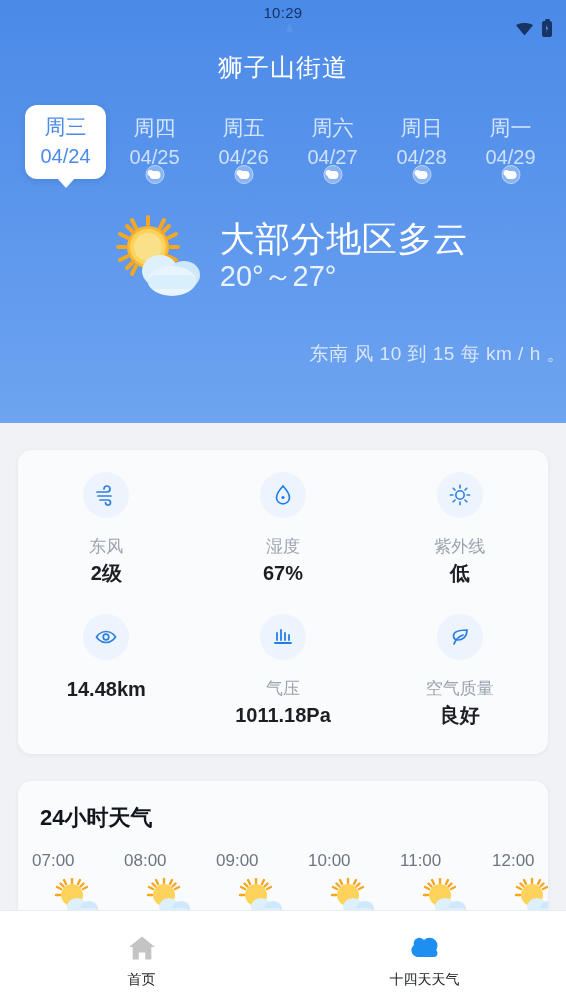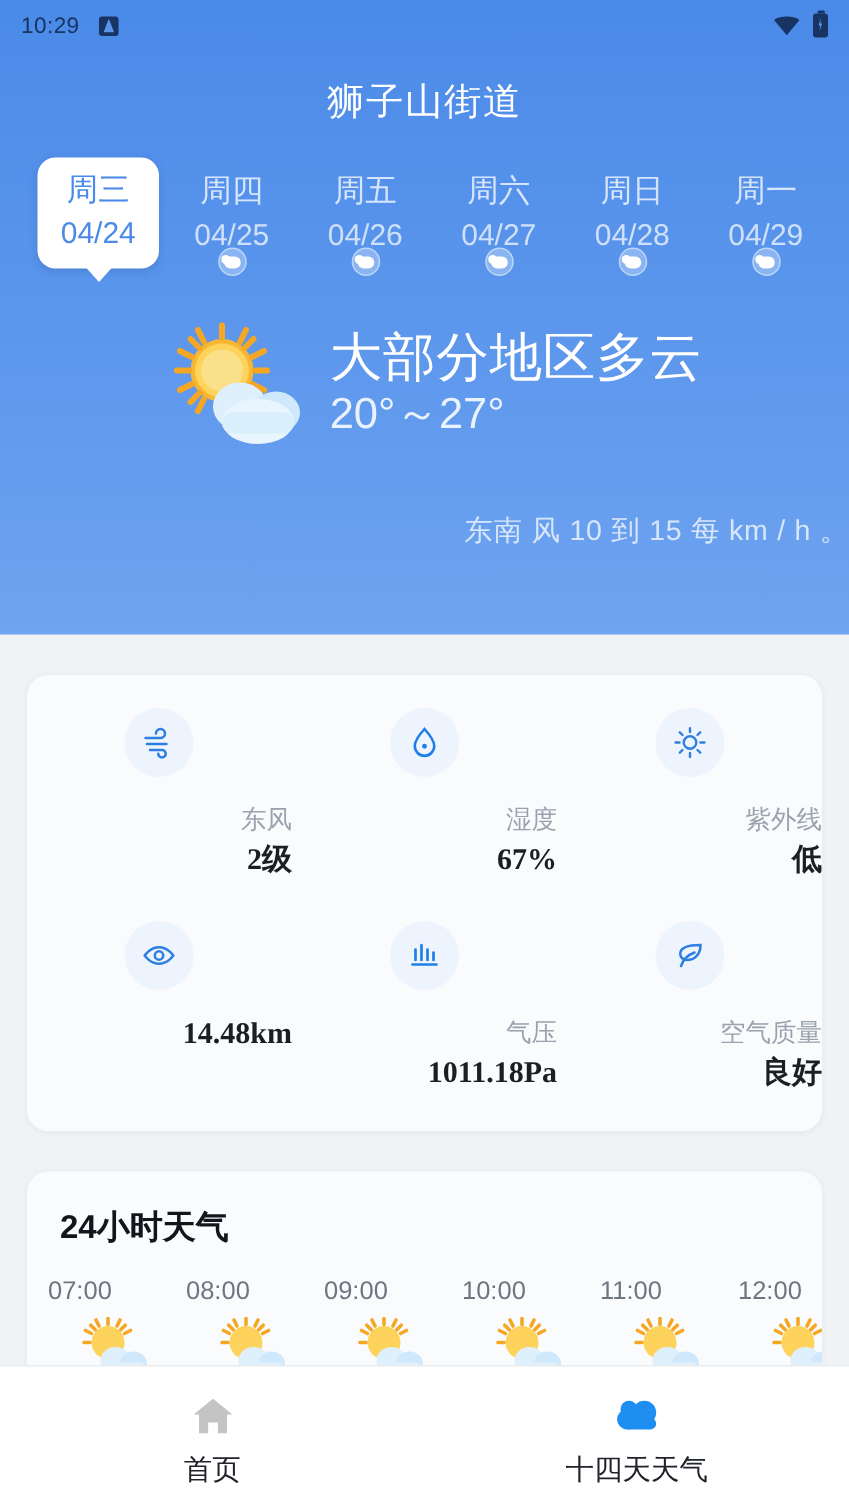--- a/index.html
+++ b/index.html
@@ -13,21 +13,21 @@
   
   .header {
     position:absolute; top:0; left:0; right:0; height:423px;
     background:linear-gradient(180deg,#4a8ae8 0%,#5a95ec 45%,#6ea4f0 100%);
     overflow:hidden;
   }
 
   
   .statusbar {
     height:34px; display:flex; align-items:center;
-    padding:4px 14px; color:#1b3d73;
+    padding:4px 14px; color:#1b3d73;flex-direction:column;
   }
   .sb-time { font-size:15px; font-weight:500; letter-spacing:.3px; color:#173463; }
   .sb-appicon {
     width:13px; height:13px; margin-left:13px; background:#173463;
     border-radius:2px; position:relative;
   }
   .sb-appicon::after{
     content:""; position:absolute; left:3px; top:2px; width:7px; height:9px;
     background:#5a95ec; clip-path:polygon(50% 0,100% 100%,0 100%);
   }
@@ -109,21 +109,21 @@
   }
 
   
   .content { position:absolute; top:423px; left:0; right:0; bottom:0; }
   .card {
     background:#fafbfc; border-radius:14px; margin:27px 18px 0;
     box-shadow:0 1px 4px rgba(60,80,110,.07);
   }
   .card.detail { padding:22px 0 26px; }
   .drow { display:flex; }
-  .dcell { flex:1; text-align:right;font-family:Liberation Serif, serif; }
+  .dcell { flex:1; text-align:center; }
   .dico {
     width:46px; height:46px; border-radius:50%; background:#edf4fe;
     margin:0 auto 16px; display:flex; align-items:center; justify-content:center;
   }
   .dlabel { font-size:17px; color:#9aa3ad; line-height:26px; }
   .dvalue { font-size:20px; color:#1b1f24; font-weight:bold; line-height:26px; }
   .drow + .drow { margin-top:28px; }
 
   
   .card.hourly { padding:22px 0 0; overflow:hidden; height:152px; }
@@ -137,21 +137,21 @@
   .hdesc { font-size:17px; color:#10161c; line-height:22px; }
 
   
   .tabbar {
     position:absolute; left:0; right:0; bottom:0; height:96px;
     background:#ffffff; border-top:1px solid #e9ecef;
     display:flex; align-items:center;
   }
   .tab { flex:1; text-align:center; }
   .tab .tico { height:40px; display:flex; align-items:center; justify-content:center; }
-  .tab .tlabel { font-size:19px; color:#20242a; margin-top:3px; display:block; }
+  .tab .tlabel { font-size:14px; color:#20242a; margin-top:3px; display:block; }
 </style>
 </head>
 <body>
 
 <div class="header">
 
   <div class="statusbar">
     <span class="sb-time">10:29</span>
     <span class="sb-appicon"></span>
     <span class="sb-right">

